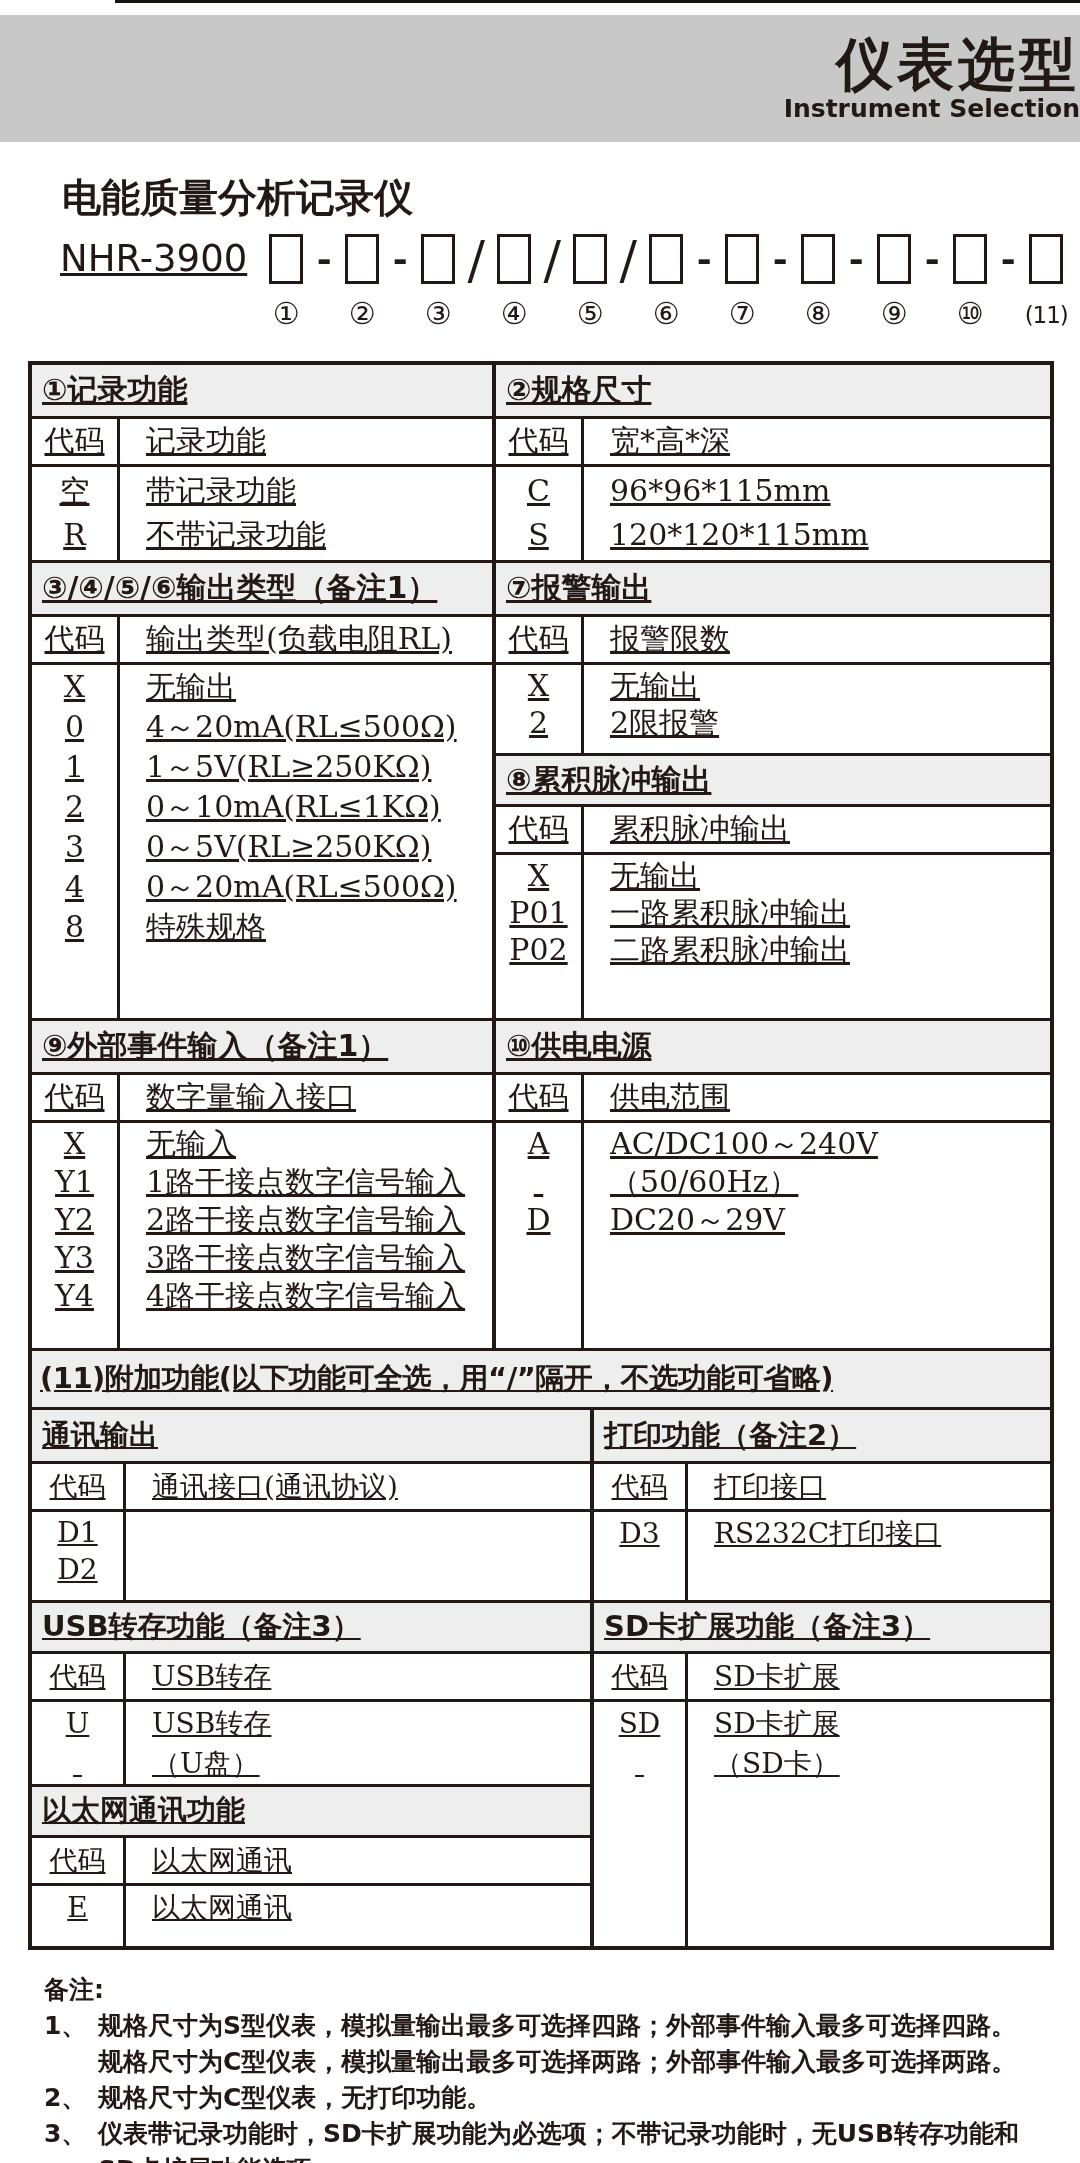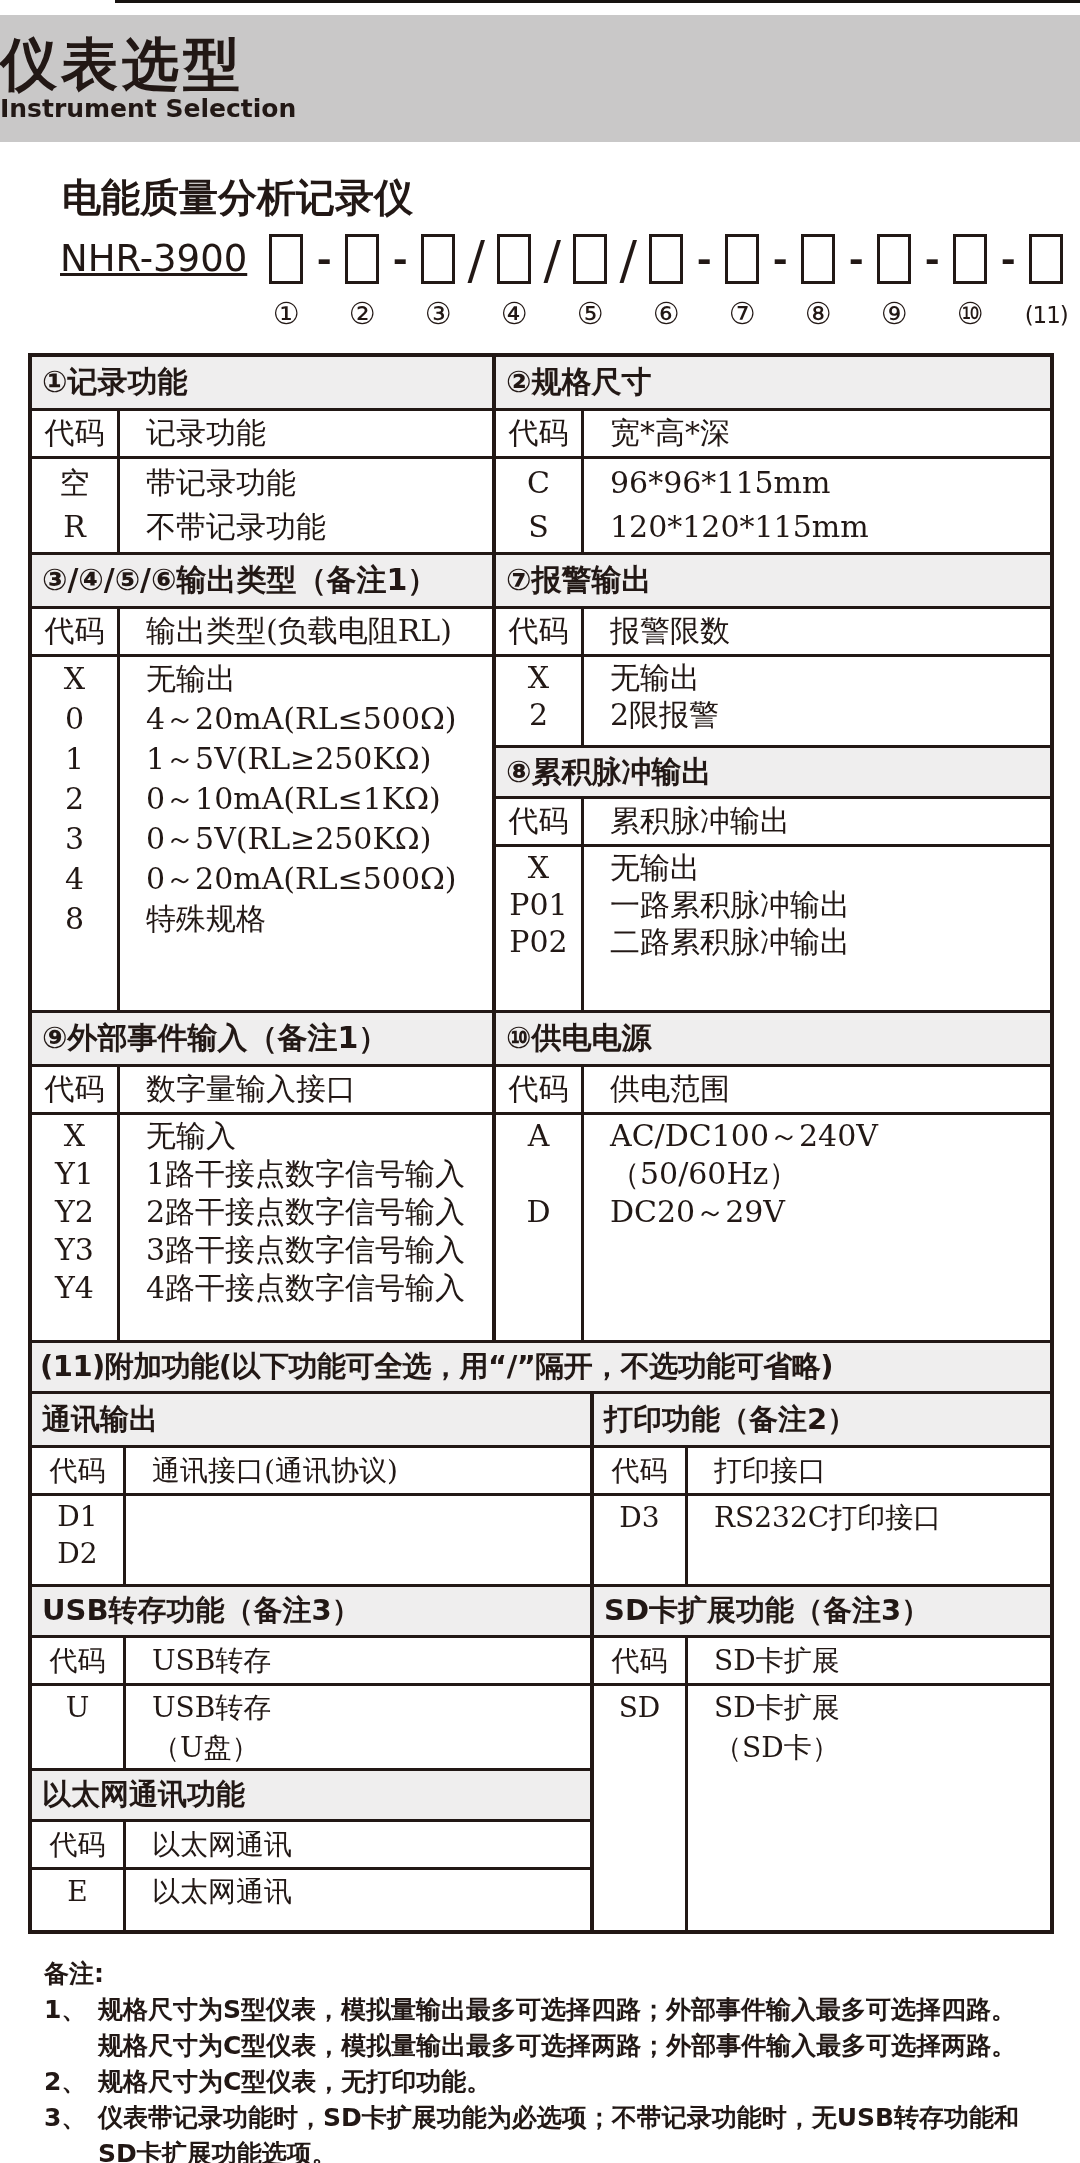--- a/index.html
+++ b/index.html
@@ -12,50 +12,51 @@
   body{
     width:1080px;height:2163px;position:relative;overflow:hidden;
     background:#ffffff;color:var(--ink);
     font-family:"DejaVu Sans",sans-serif;
   }
   .topline{position:absolute;top:0;left:115px;width:965px;height:3px;background:#171310;}
 
   
   .band{
     margin-top:15px;height:127px;background:var(--band);
-    display:flex;flex-direction:column;align-items:flex-start;justify-content:center;
+    display:flex;flex-direction:column;align-items:flex-end;justify-content:center;
   }
   .band .cn{font-weight:700;font-size:57px;letter-spacing:4px;line-height:60px;}
   .band .en{font-weight:700;font-size:25px;line-height:28px;margin-top:1px;}
 
   
   .product-name{margin:34px 0 0 62px;font-weight:700;font-size:39px;line-height:44px;}
 
   
   .model{margin:14px 0 0 60px;display:flex;align-items:flex-start;}
   .model .prefix{font-weight:500;font-size:37px;line-height:50px;letter-spacing:0px;margin-right:16px;font-family:"DejaVu Sans",sans-serif;text-decoration:underline;}
   .model .unit{width:46px;display:flex;flex-direction:column;align-items:center;}
   .model .mbox{width:34px;height:50px;border:3px solid var(--ink);background:#fff;}
   .model .circle{margin-top:13px;font-size:30px;line-height:34px;font-family:"DejaVu Sans",sans-serif;}
   .model .circle.small{font-size:23px;line-height:36px;letter-spacing:-1px;}
   .model .sep{width:30px;text-align:center;font-family:"DejaVu Serif",serif;font-weight:700;font-size:36px;line-height:48px;}
   .model .sep.slash{font-weight:400;font-size:52px;line-height:52px;}
 
   
   .big-table{
-    margin:20px 0 0 28px;width:1026px;border:4px solid var(--ink);
+    margin:28px 0 0 28px;width:1026px;border:4px solid var(--ink);
     font-size:30px;
+    text-decoration:underline;
   }
   .row{display:grid;}
   .row-ac{grid-template-columns:464px 1fr;}
   .row-e{grid-template-columns:562px 1fr;}
   .row-a{height:195px;}
   .row-b{height:458px;border-top:3px solid var(--ink);}
   .row-c{height:330px;border-top:3px solid var(--ink);}
-  .row-d{height:54px;border-top:3px solid var(--ink);border-bottom:3px solid var(--ink);
+  .row-d{height:62px;border-top:3px solid var(--ink);border-bottom:3px solid var(--ink);
          background:var(--hdr);display:flex;align-items:center;padding-left:8px;
          font-weight:700;font-size:29px;letter-spacing:-0.5px;}
   .row-eh{height:536px;}
   .colL{border-right:4px solid var(--ink);display:flex;flex-direction:column;}
   .colR{display:flex;flex-direction:column;}
 
   .sec{display:flex;flex-direction:column;flex:1 1 auto;min-height:0;}
   .sec.fix190{flex:0 0 190px;}
   .sec.fix184{flex:0 0 184px;}
   .sec-header{

